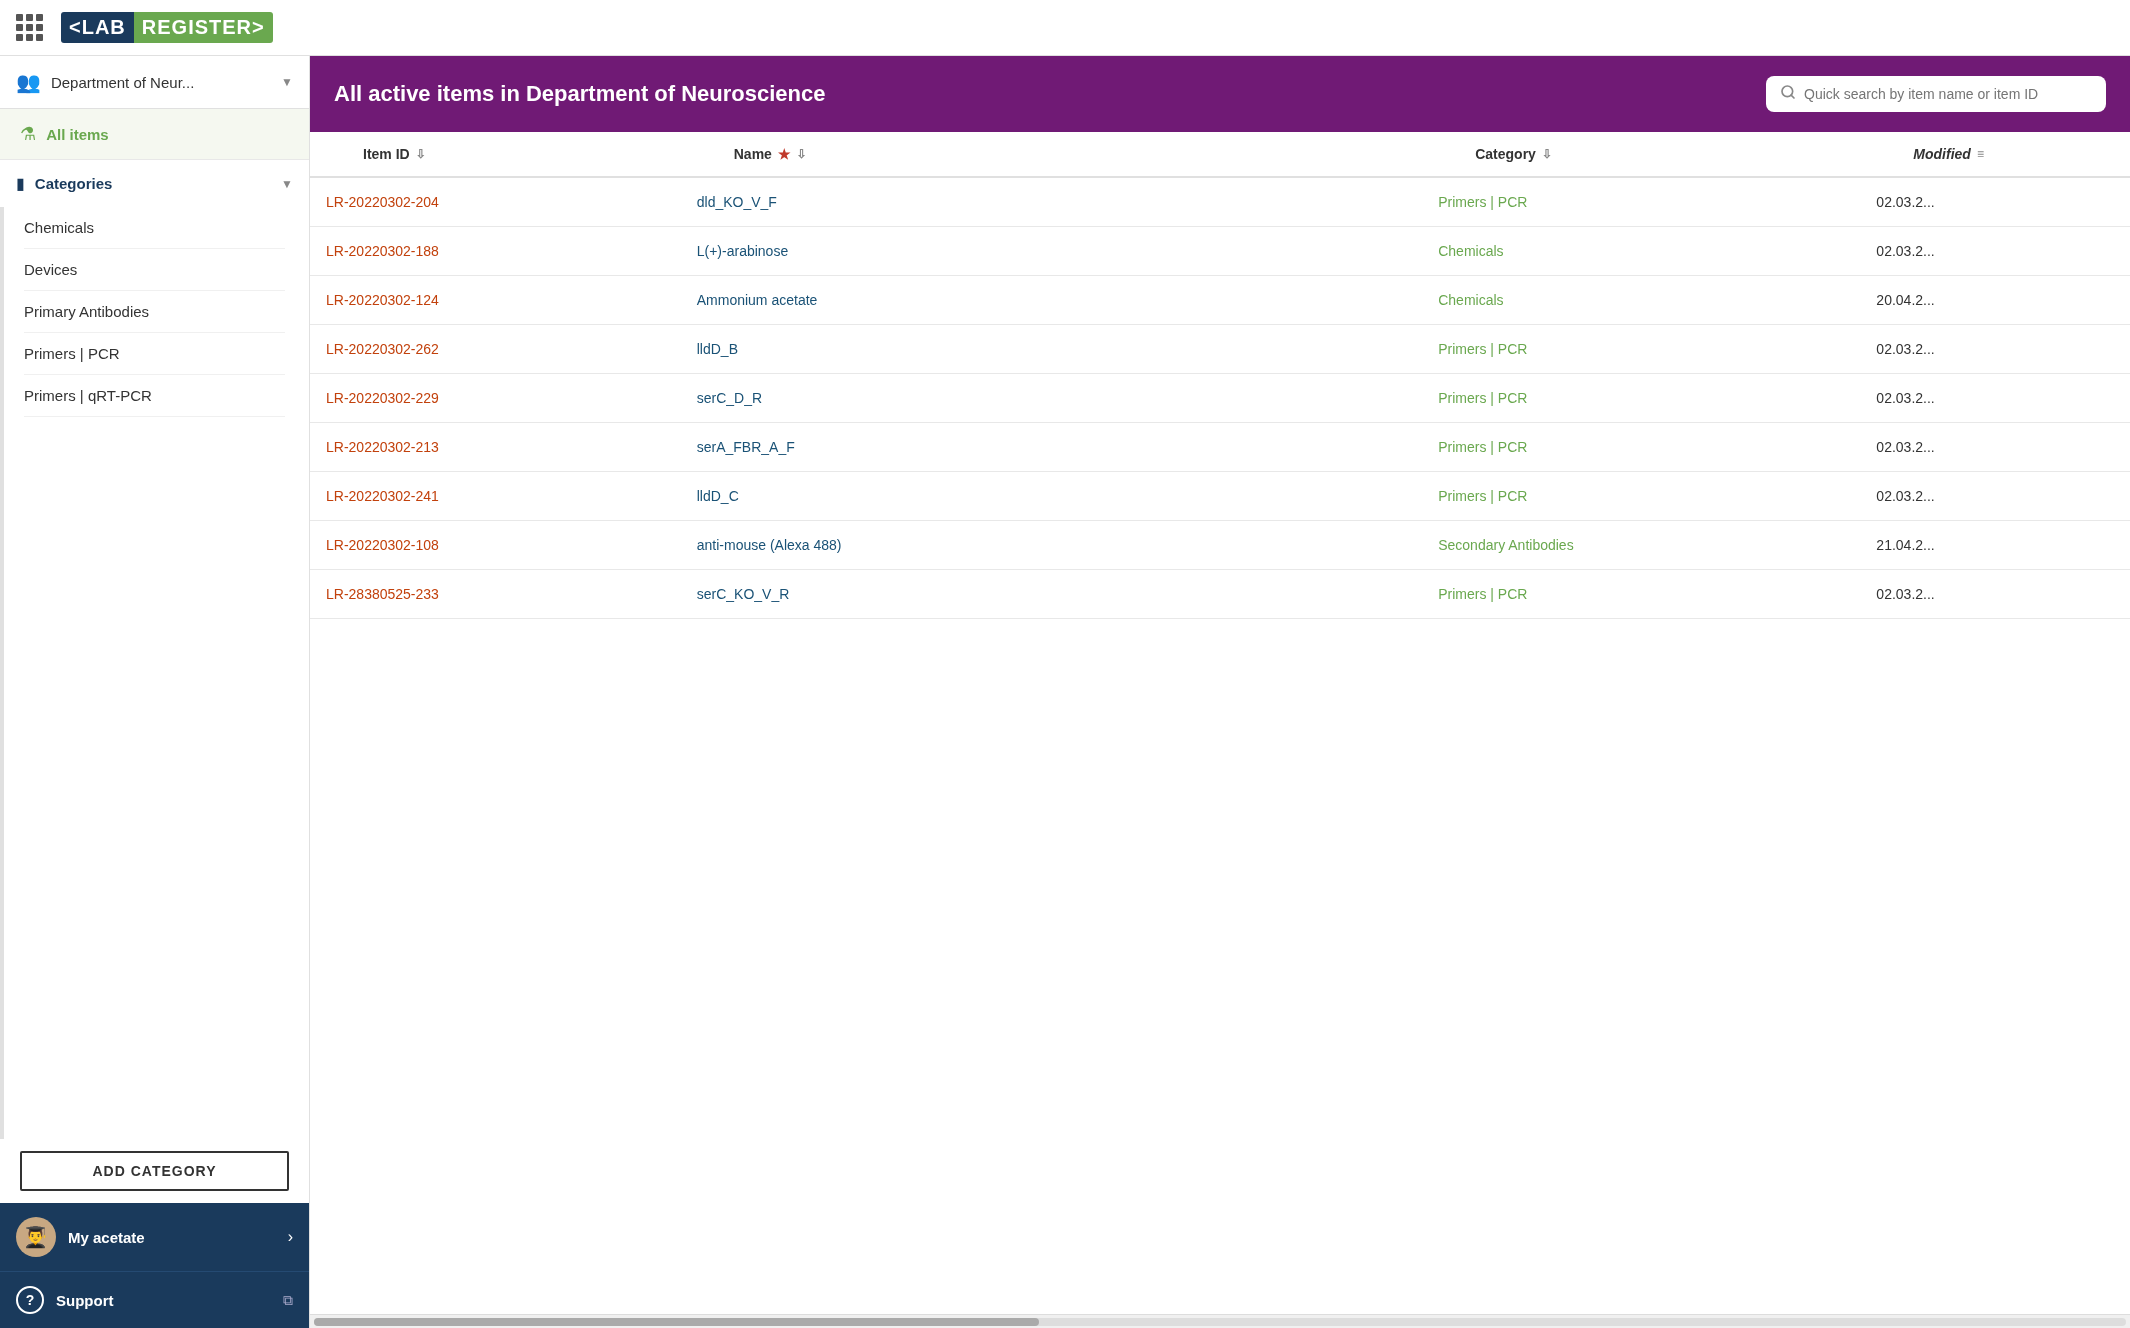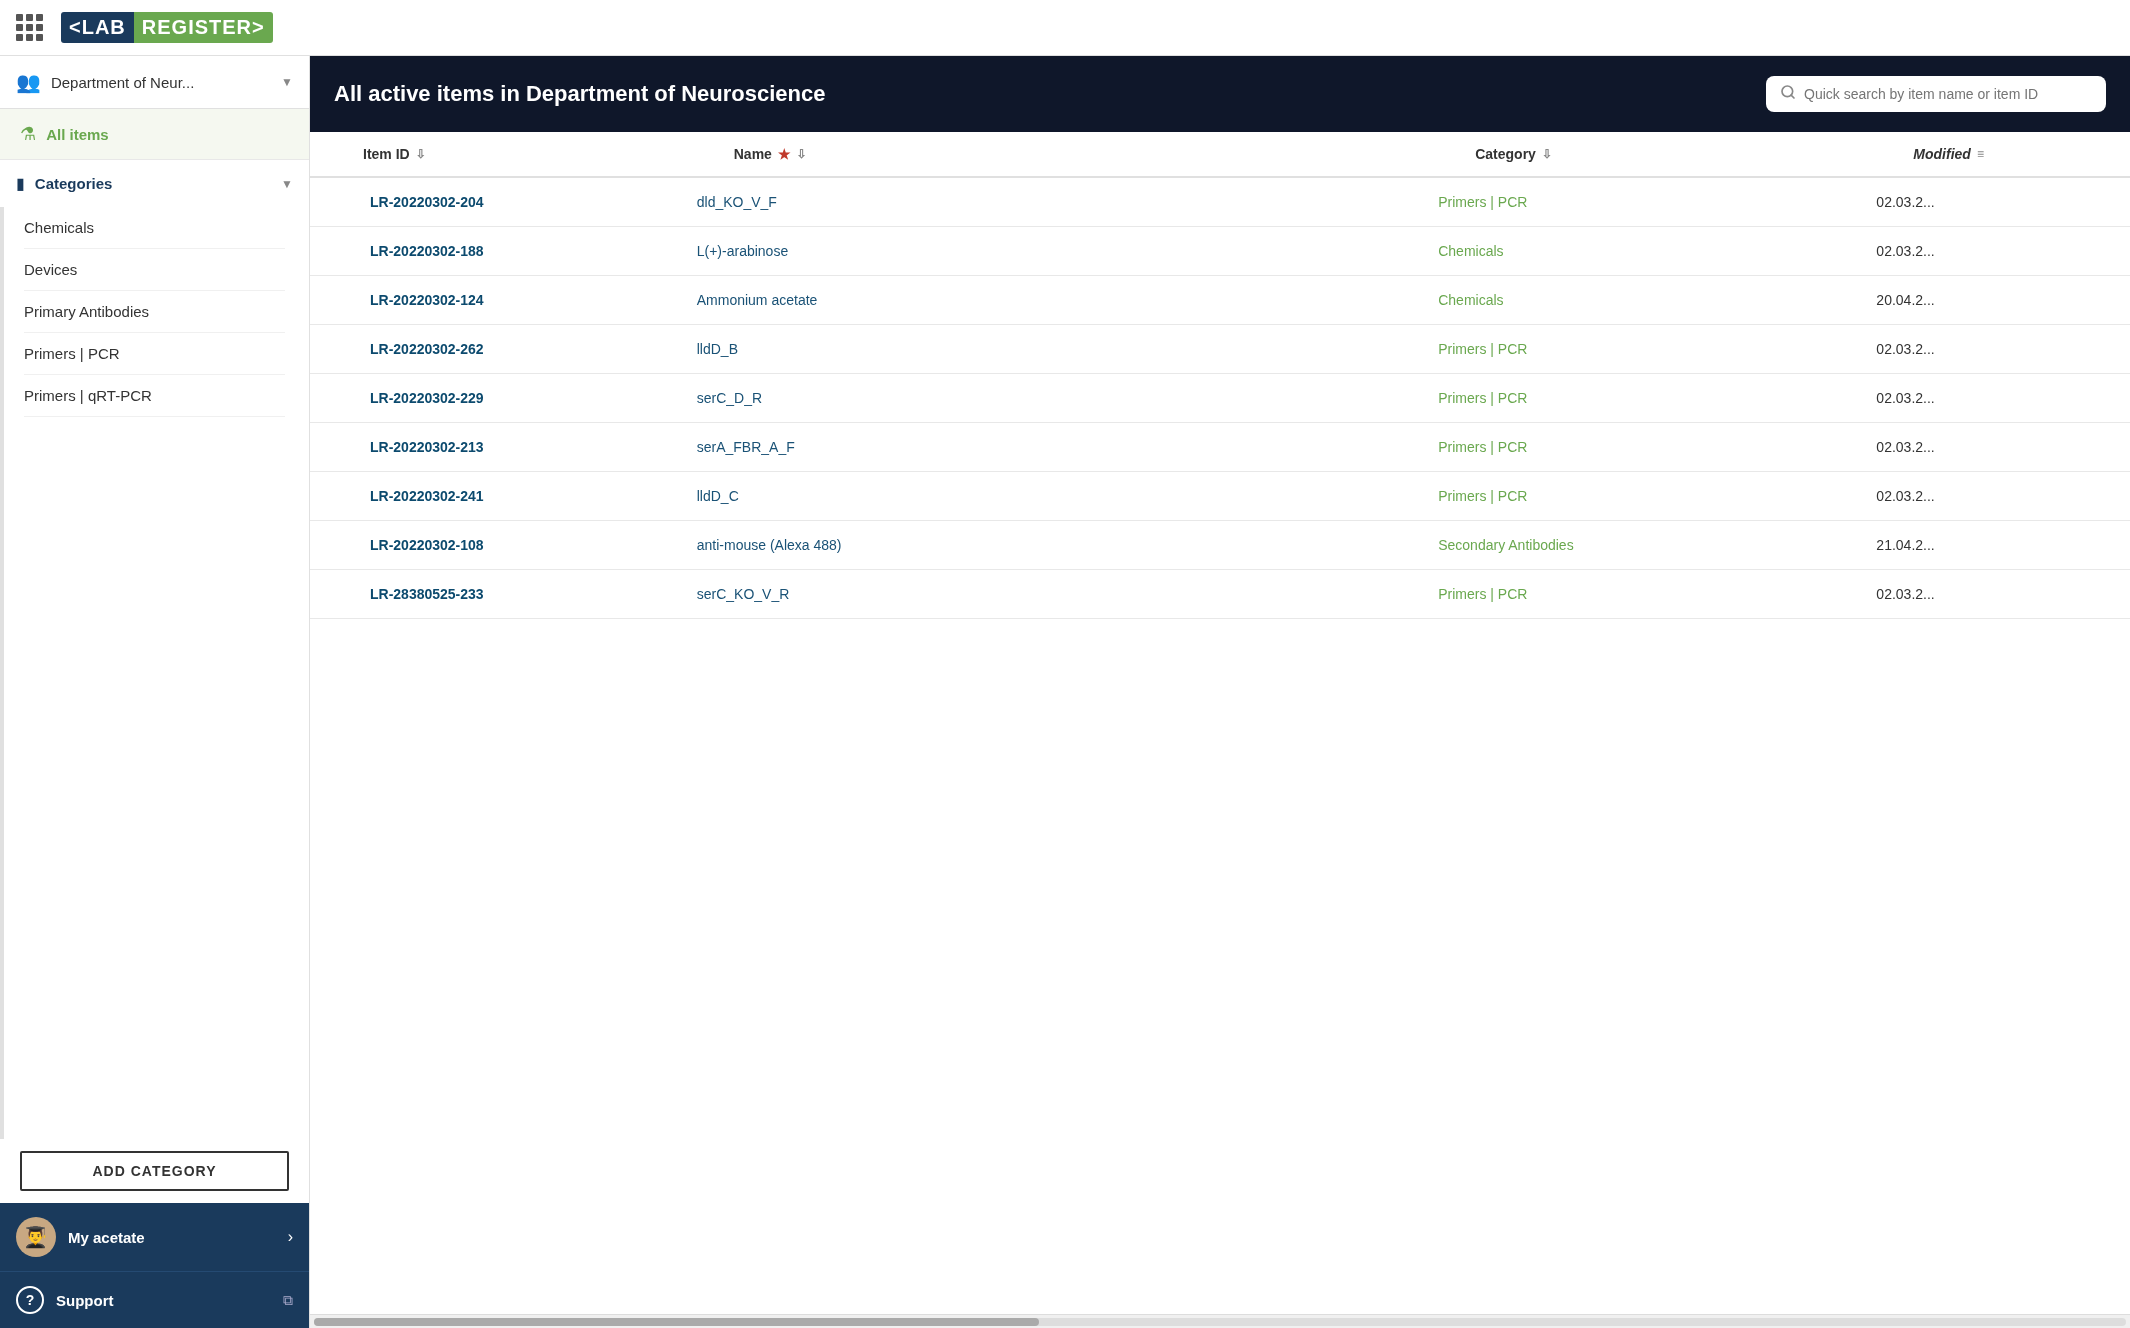--- a/index.html
+++ b/index.html
@@ -236,21 +236,21 @@
 
     
     .content-area {
       flex: 1;
       display: flex;
       flex-direction: column;
       overflow: hidden;
     }
 
     .content-header {
-      background: #0f172a;
+      background: #701a75;
       padding: 20px 24px;
       display: flex;
       align-items: center;
       gap: 6px;
       flex-shrink: 0;
     }
     .content-header-title {
       font-size: 22px;
       font-weight: 700;
       color: #fff;
@@ -317,25 +317,24 @@
 
     tbody tr {
       border-bottom: 1px solid #e8e8e8;
     }
     tbody td {
       padding: 16px 16px;
       font-size: 14px;
       color: #333;
     }
     .item-id-link {
-      color: #0c4a6e;
-      font-weight: 700;
+      color: #c2410c;
+      font-weight: 400;
       cursor: pointer;
       text-decoration: none;
-      margin-left: 44px;
     }
     .item-name-link {
       color: #1a5276;
       cursor: pointer;
     }
     .category-link {
       color: #6aa84f;
       cursor: pointer;
     }
 

